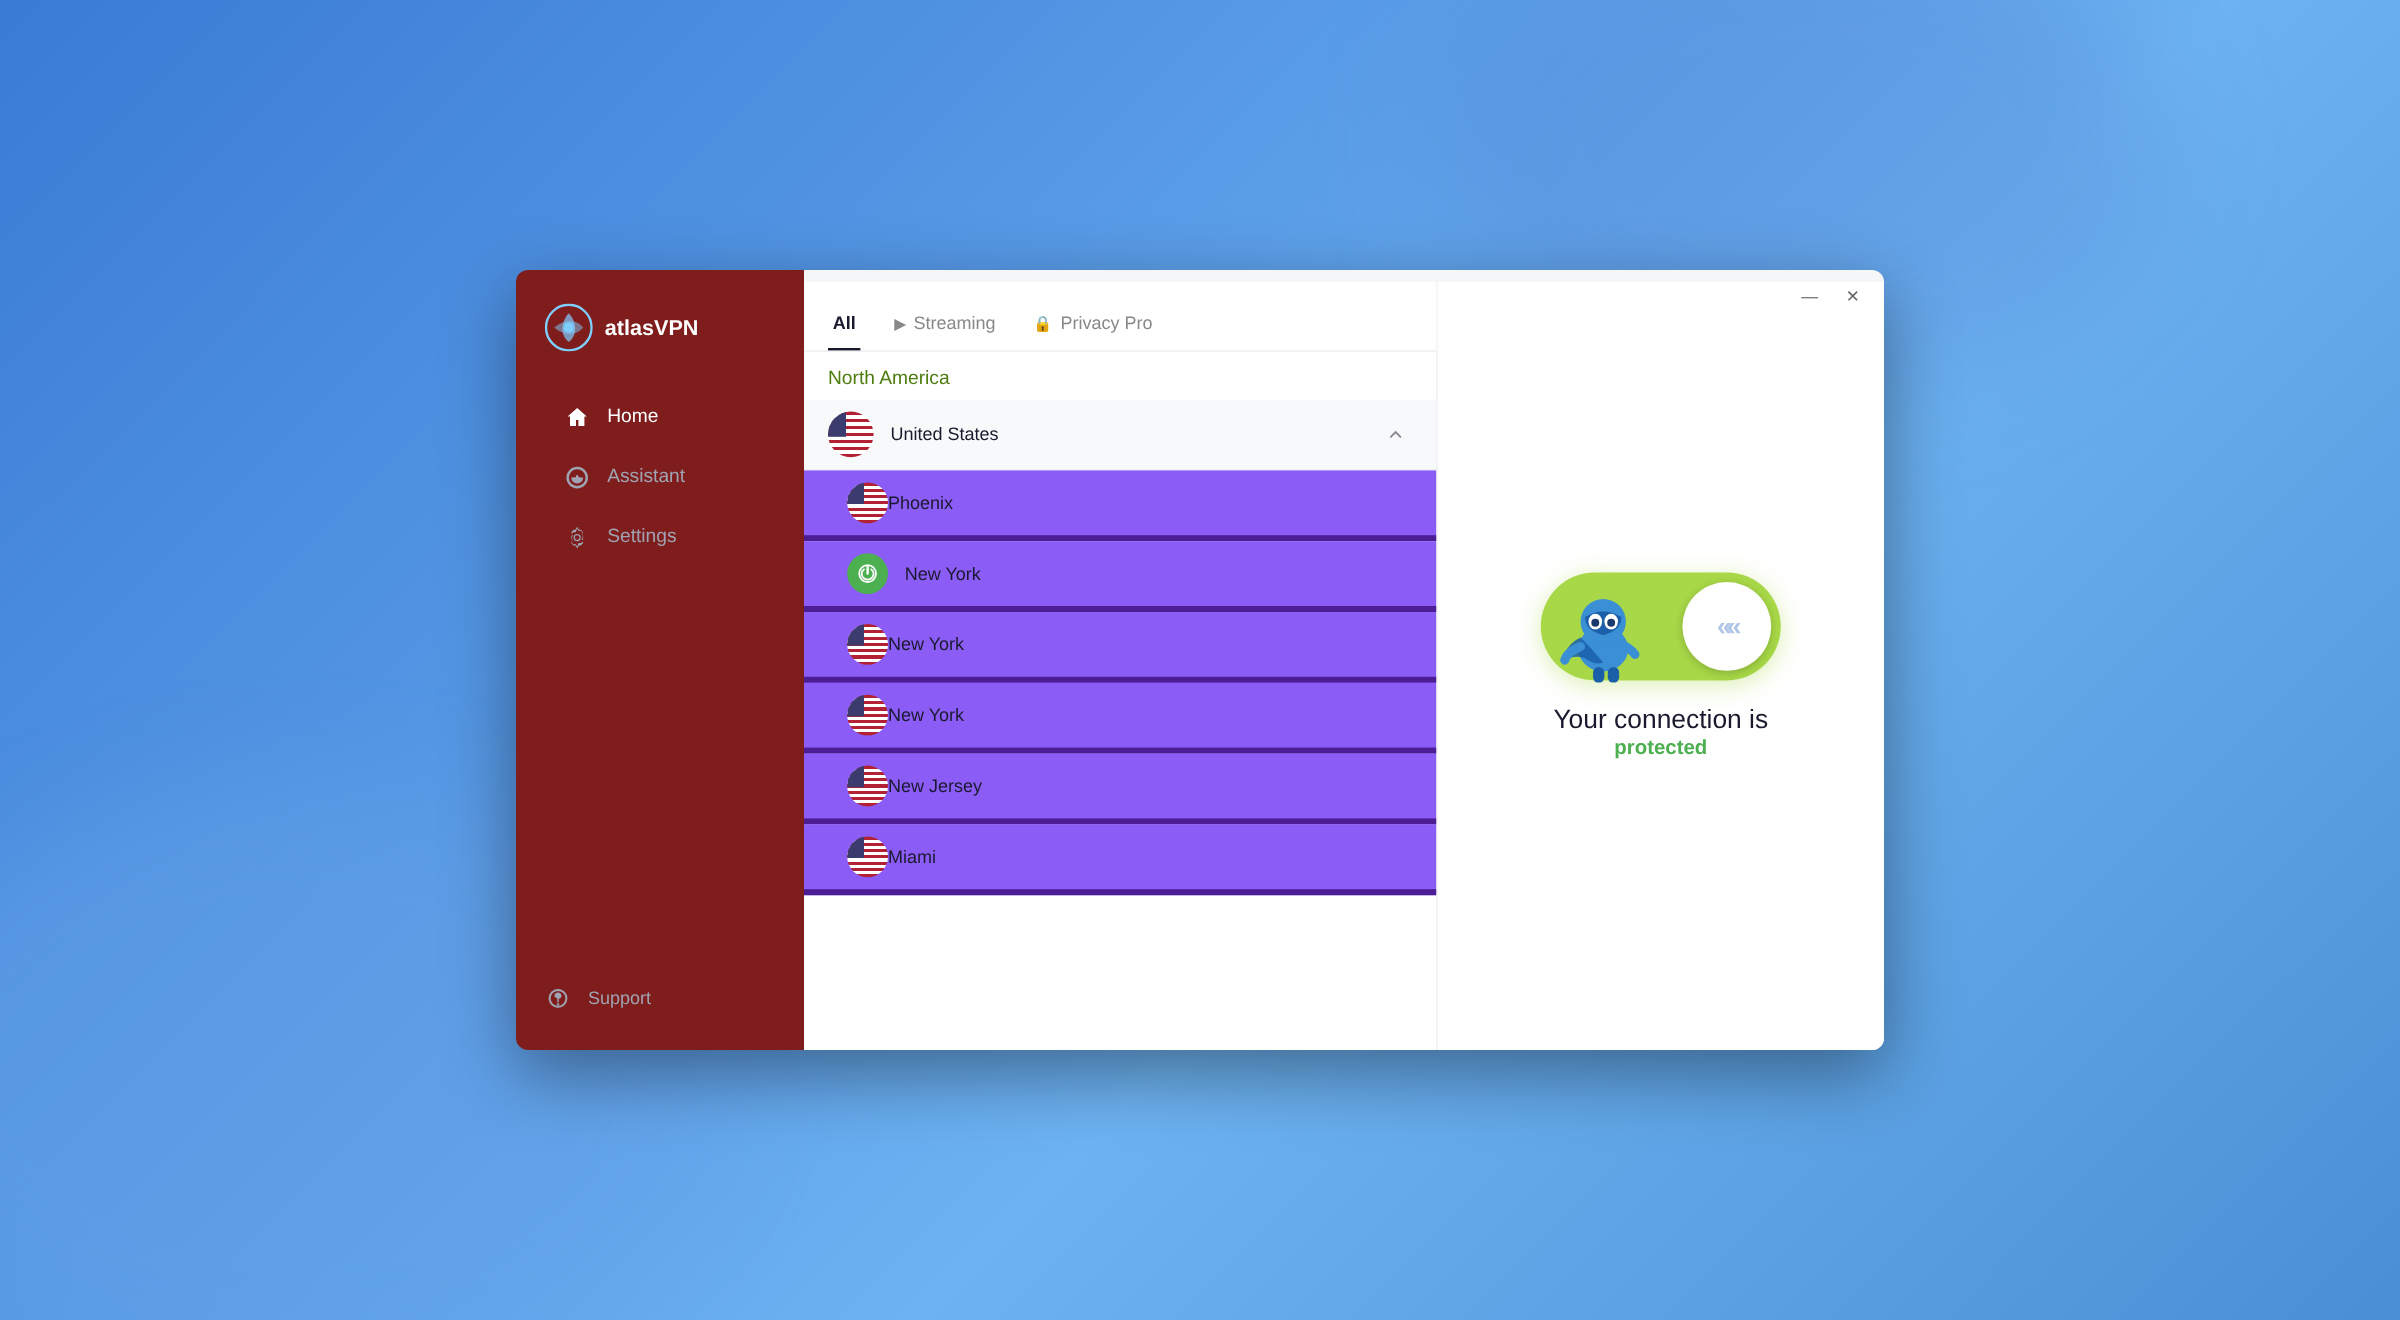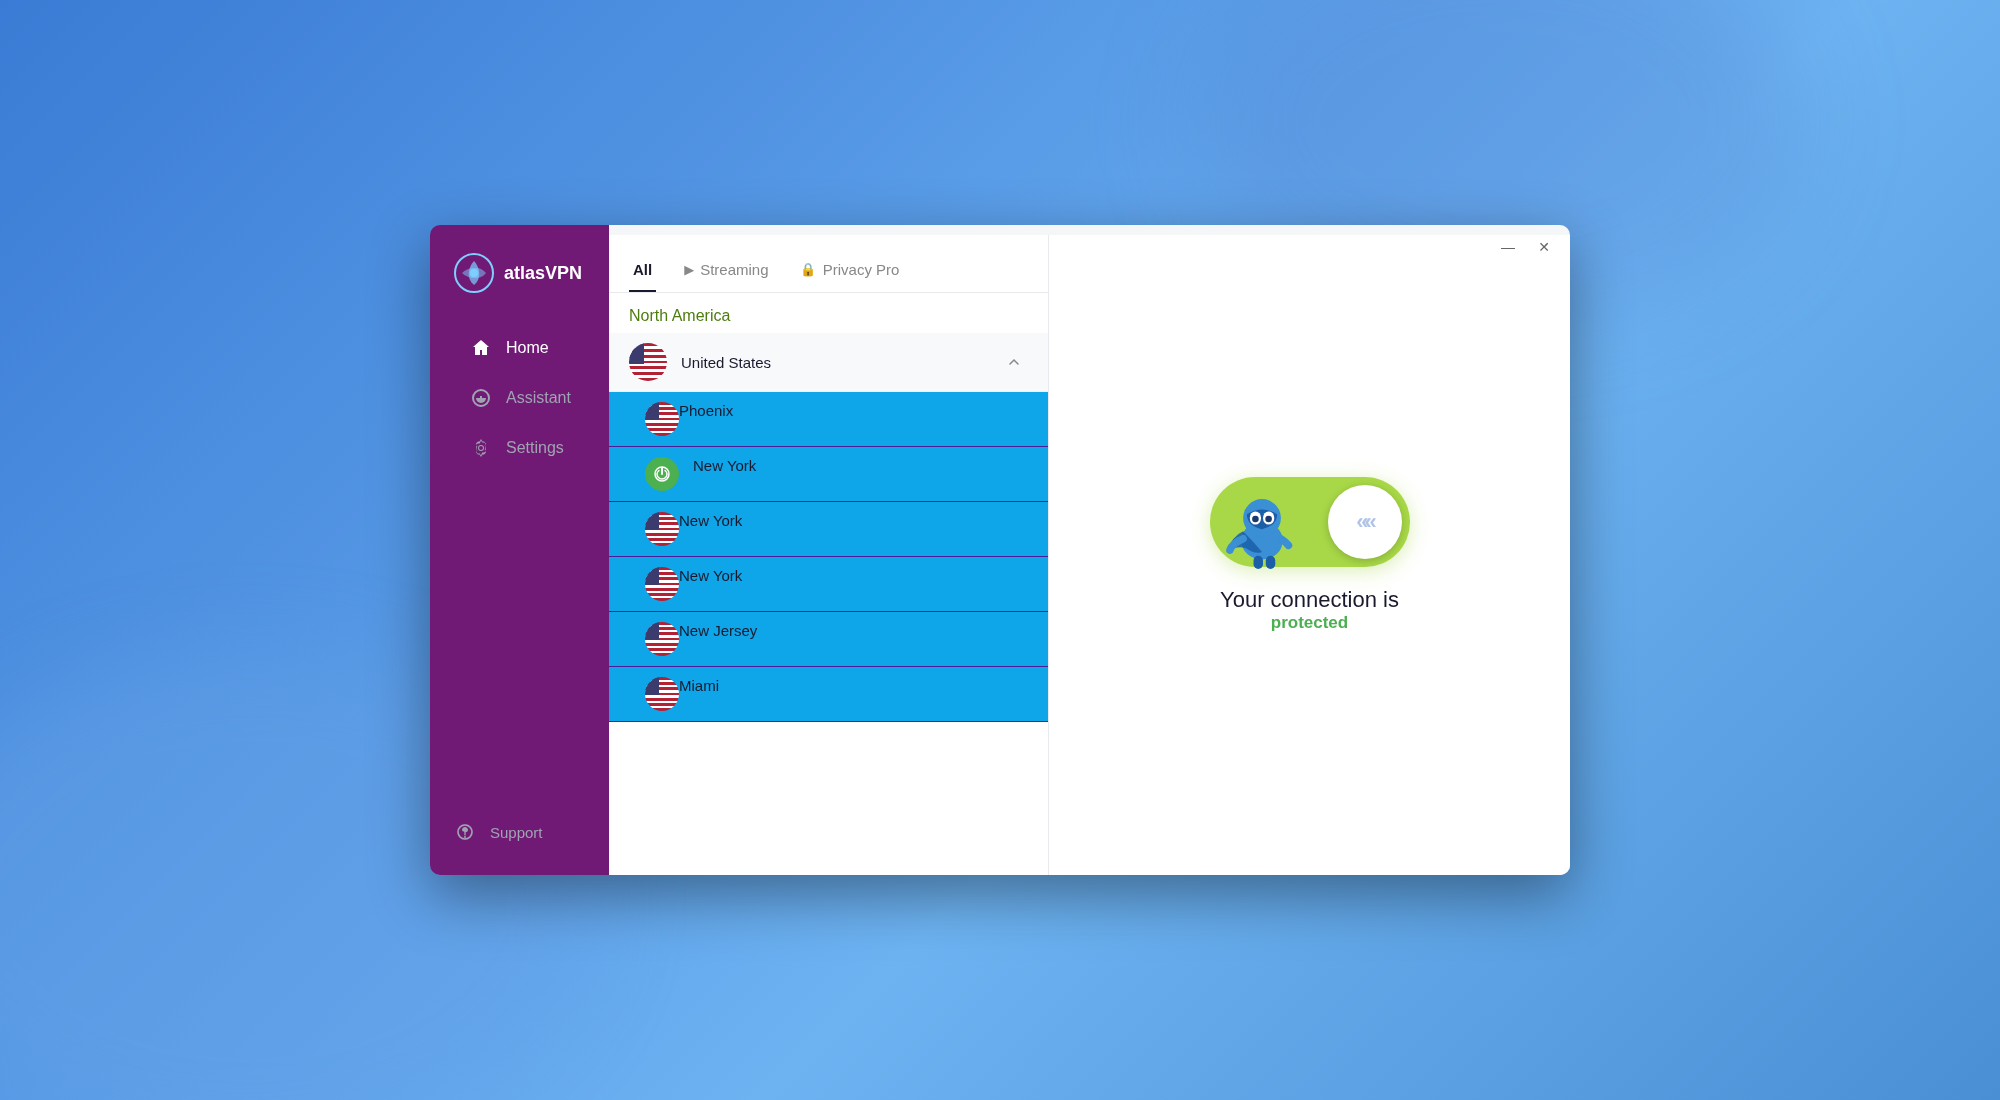--- a/index.html
+++ b/index.html
@@ -46,22 +46,22 @@
       border-radius: 10px;
       box-shadow: 0 20px 60px rgba(0,0,0,0.4);
       display: flex;
       overflow: hidden;
       position: relative;
       z-index: 10;
     }
 
     
     .sidebar {
-      width: 179px;
-      background: #701a75;
+      width: 240px;
+      background: #7f1d1d;
       display: flex;
       flex-direction: column;
       padding: 0;
       flex-shrink: 0;
     }
 
     .sidebar-logo {
       display: flex;
       align-items: center;
       padding: 28px 24px 32px;
@@ -163,21 +163,21 @@
 
     
     .content-area {
       flex: 1;
       display: flex;
       padding-top: 10px;
     }
 
     
     .server-panel {
-      width: 440px;
+      width: 528px;
       background: #ffffff;
       display: flex;
       flex-direction: column;
       border-right: 1px solid #e8eaed;
       flex-shrink: 0;
     }
 
     
     .tab-bar {
       display: flex;
@@ -260,24 +260,25 @@
       align-items: center;
       justify-content: center;
       color: #888;
       cursor: pointer;
       font-size: 16px;
     }
 
     
     .city-row {
       display: flex;
+      align-items: center;
       padding: 10px 20px 10px 36px;
       cursor: pointer;
-      border-bottom: 1px solid #4c1d95;
-      background: #0ea5e9;
+      border-bottom: 5px solid #4c1d95;
+      background: #8b5cf6;
     }
 
     .city-name {
       flex: 1;
       font-size: 15px;
       color: #1a1a2e;
     }
 
     
     .connected-icon {

